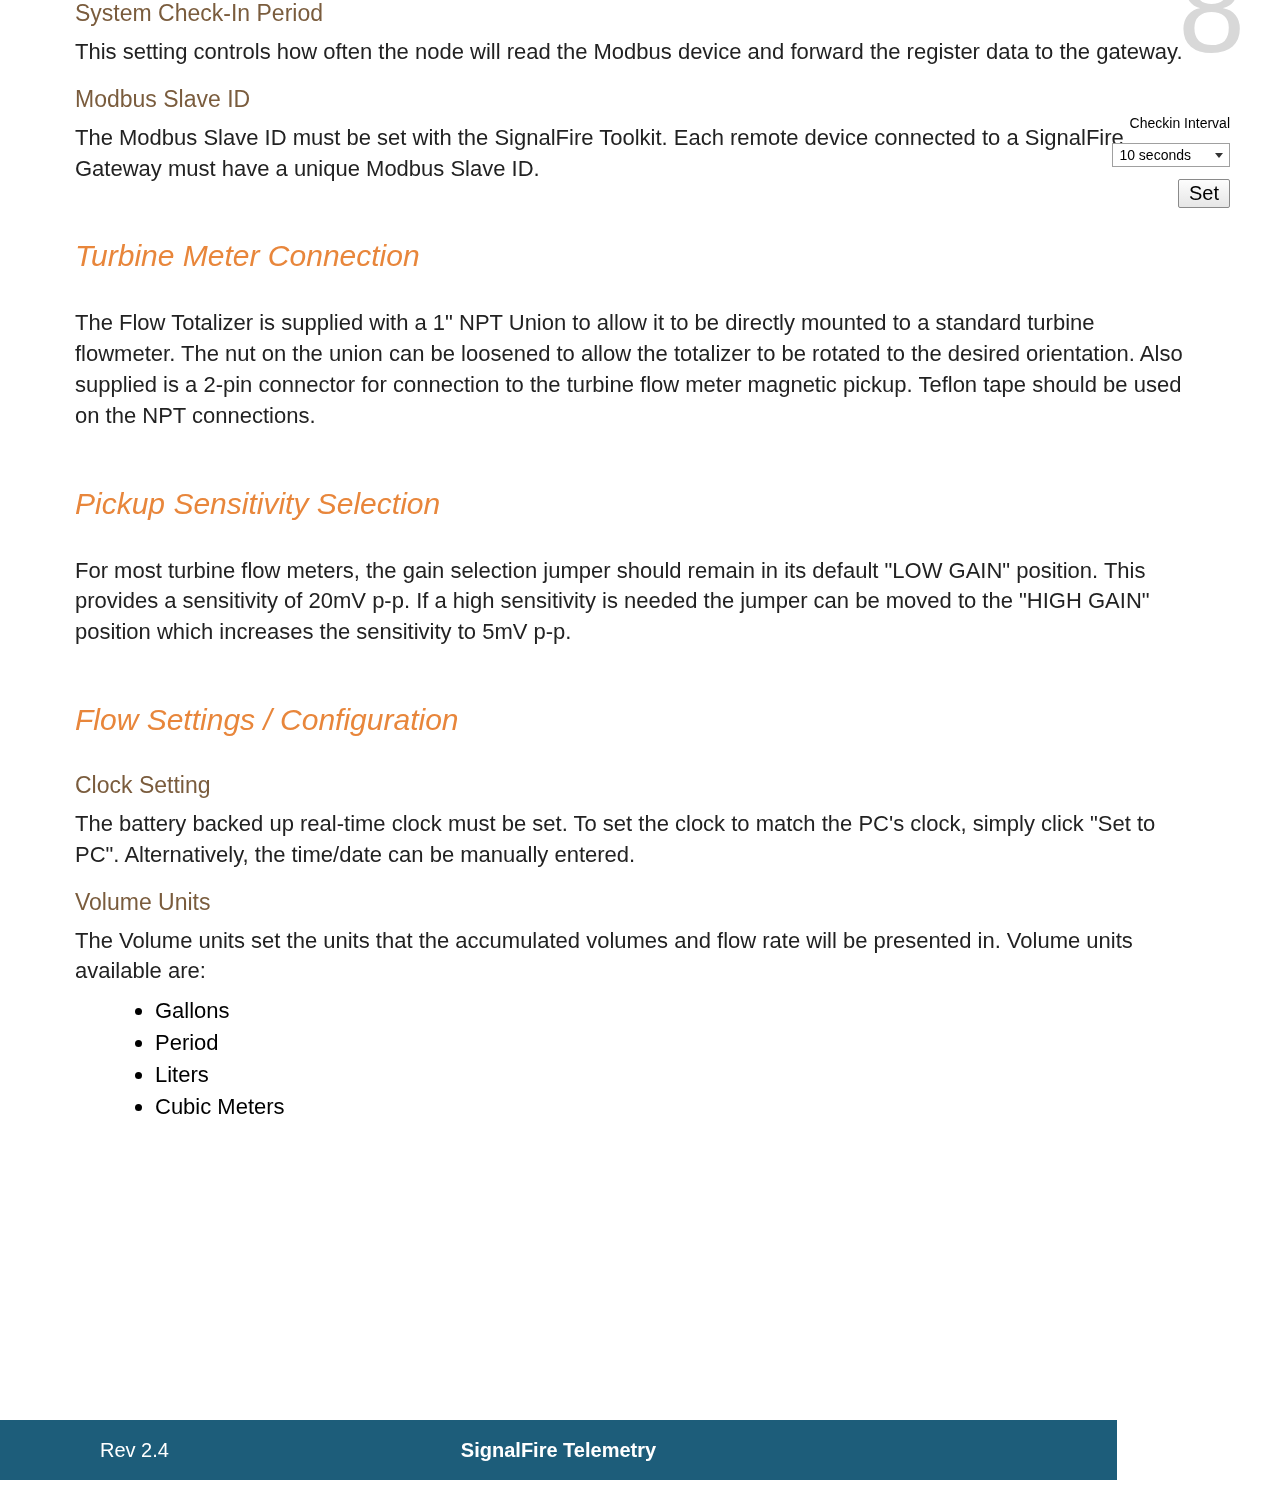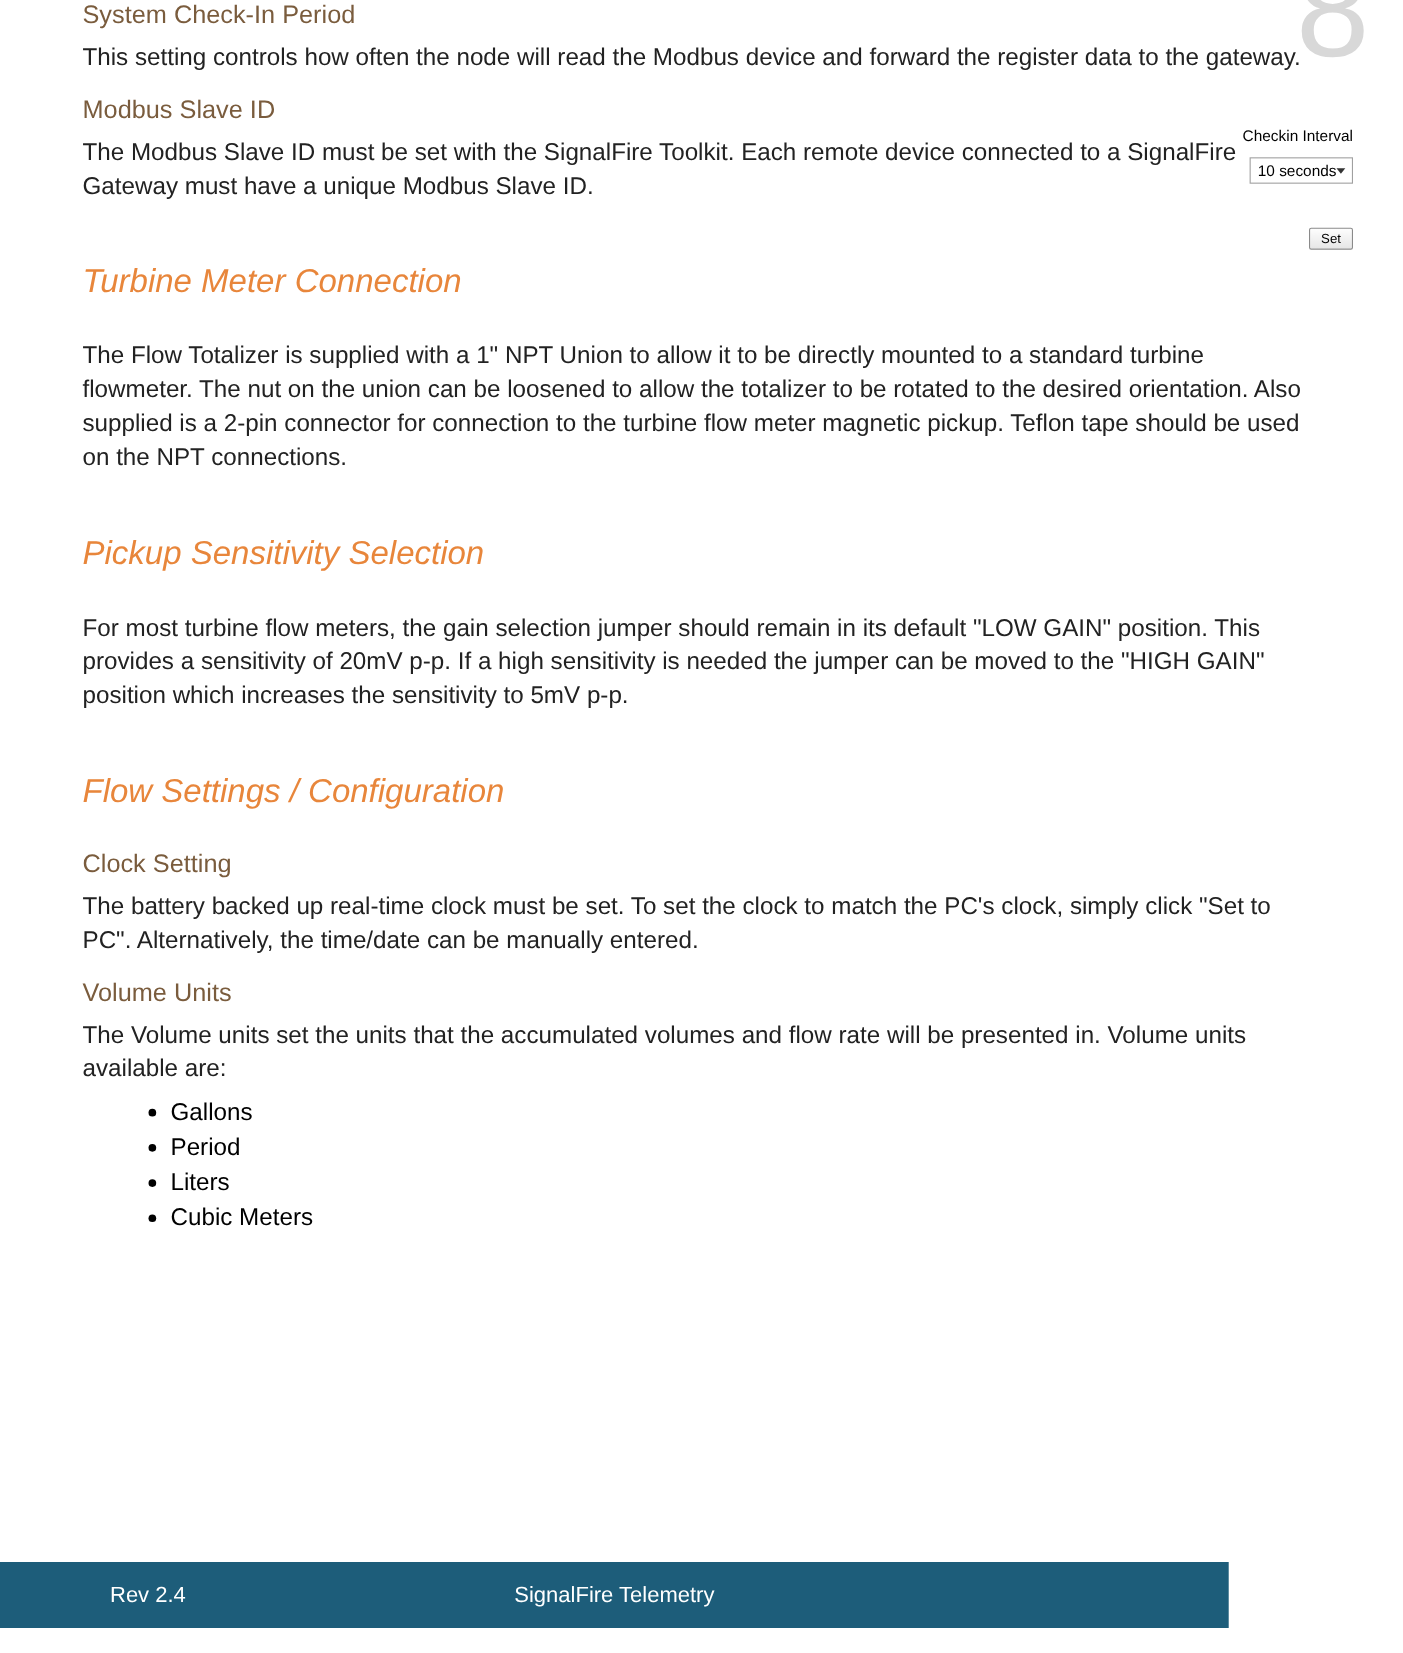--- a/index.html
+++ b/index.html
@@ -65,56 +65,56 @@
       font-size: 14px;
       color: #000;
       flex-direction: column;
     }
     .checkin-select {
       border: 1px solid #a0a0a0;
       background: #fff;
       padding: 3px 6px;
       display: flex;
       align-items: center;
-      gap: 0;
+      gap: 24px;
       font-size: 14px;
       font-family: Tahoma, Arial, sans-serif;
     }
     .checkin-select .caret {
       width: 0; height: 0;
       border-left: 4px solid transparent;
       border-right: 4px solid transparent;
       border-top: 5px solid #333;
     }
     .checkin-button {
       border: 1px solid #8a8a8a;
       background: linear-gradient(#fdfdfd, #e6e6e6);
       padding: 2px 10px;
-      font-size: 12px;
+      font-size: 20px;
       font-family: Tahoma, Arial, sans-serif;
       border-radius: 2px;
-      margin-top: 28px;
     }
     .footer {
       background: #1d5d7a;
       color: #fff;
       height: 60px;
       display: flex;
       align-items: center;
       font-size: 20px;
       width: 1117px;
     }
     .footer-left {
       padding-left: 100px;
       flex: 0 0 auto;
     }
     .footer-center {
       position: absolute;
       left: 50%;
       transform: translateX(-50%);
+      font-weight: bold;
     }
     .footer-wrap { position: relative; width: 100%; }
     .footer-below {
       background: #fff;
       height: 23px;
       width: 1275px;
     }
   </style>
 </head>
 <body>

